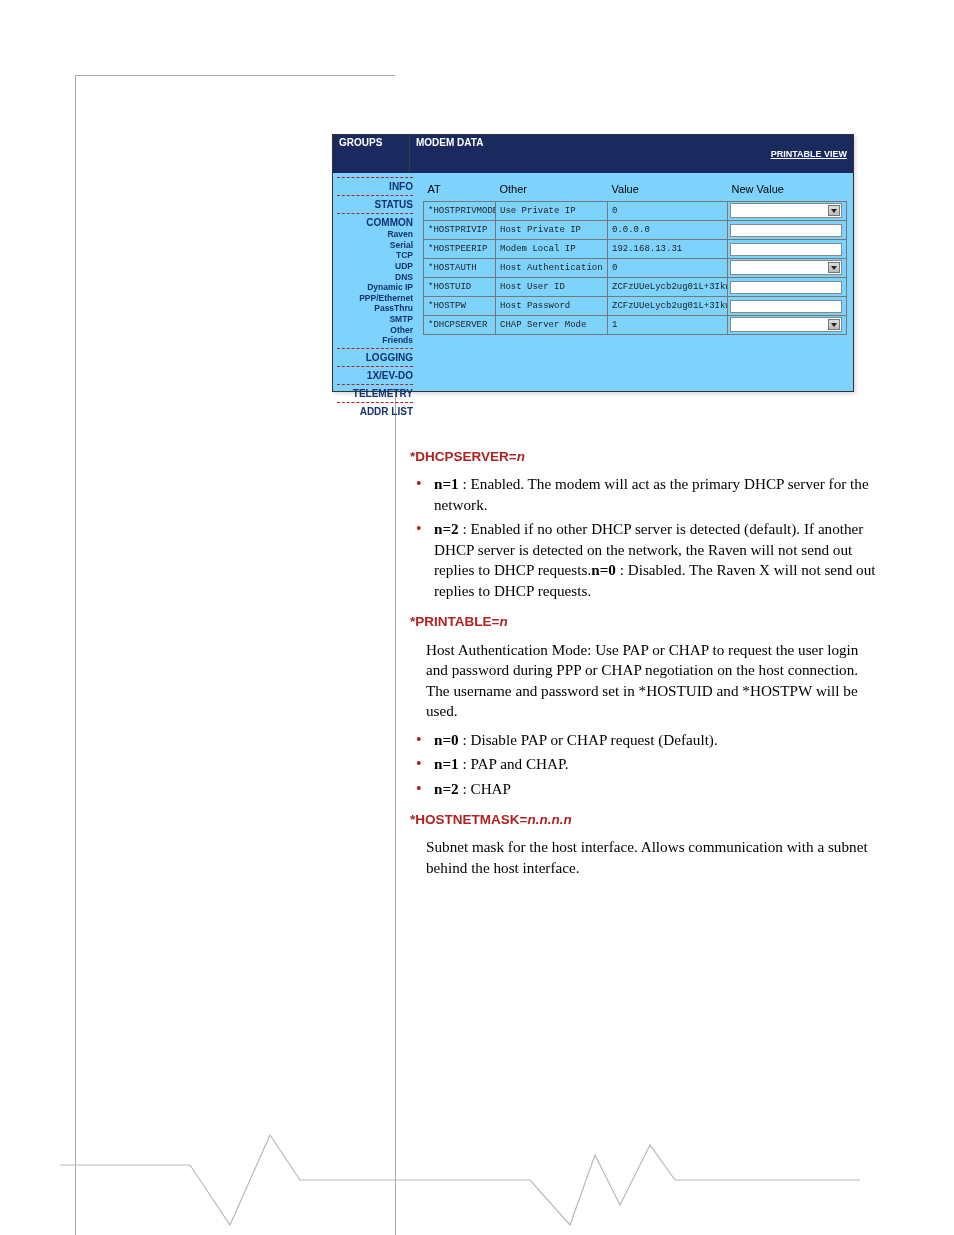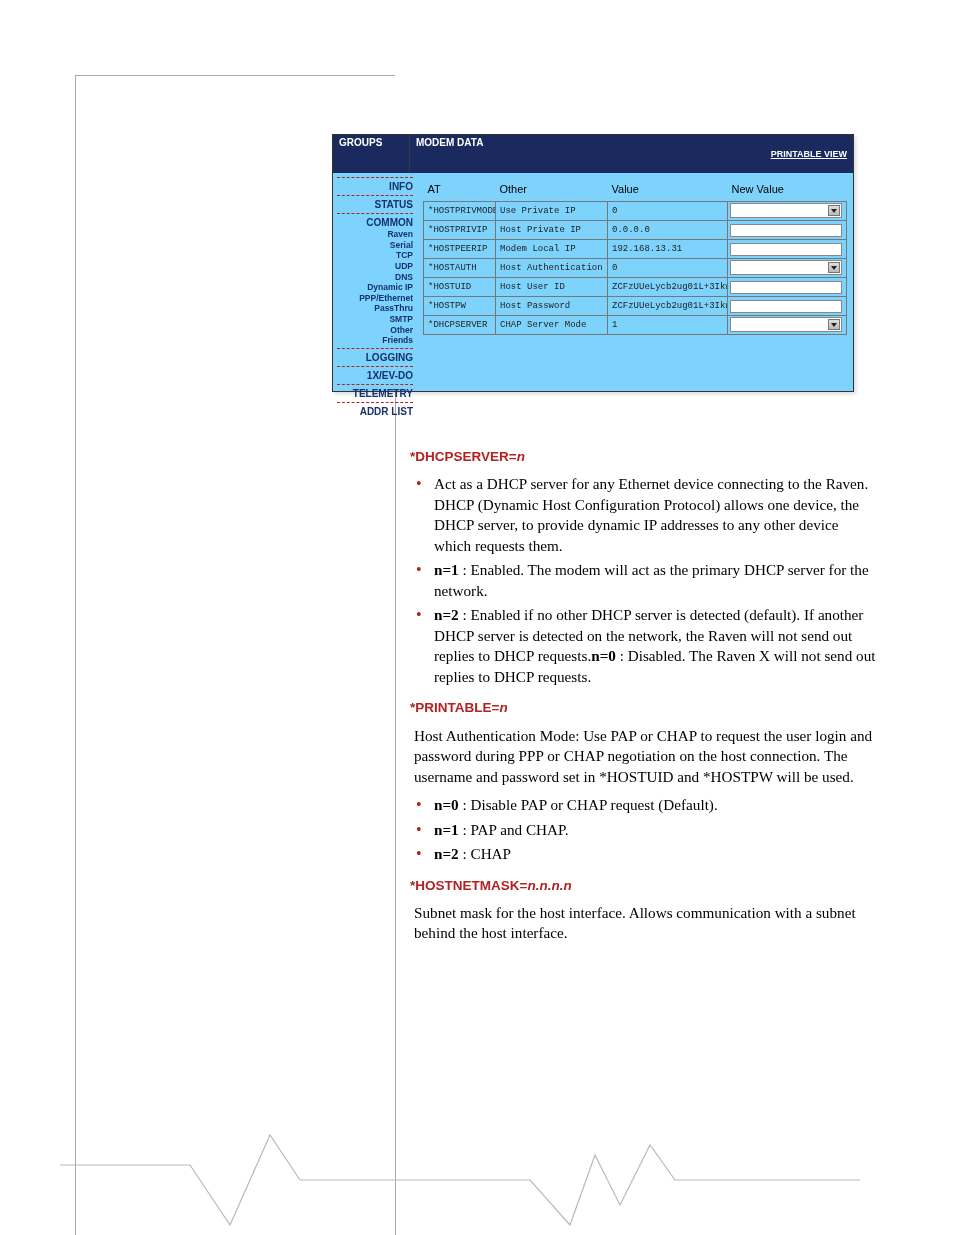--- a/index.html
+++ b/index.html
@@ -134,21 +134,21 @@
     color: #000;
   }
   .cmd-head {
     color: #b22222;
     font-family: Verdana, Arial, sans-serif;
     font-weight: bold;
     font-size: 13.5px;
     margin: 12px 0 8px 0;
   }
   .cmd-head .param { font-style: italic; }
-  .doc-body p { margin: 0 0 8px 4px; }
+  .doc-body p { margin: 0 0 8px 16px; }
   .doc-body ul { margin: 4px 0 12px 0; padding: 0 0 0 22px; list-style: none; }
   .doc-body ul li { position: relative; margin: 4px 0; padding-left: 2px; }
   .doc-body ul li::before {
     content: "•";
     color: #b22222;
     position: absolute;
     left: -16px;
     font-size: 16px;
     line-height: 1;
     top: 2px;
@@ -282,21 +282,20 @@
     </div>
   </div>
 </div>
 
 <div class="doc-body">
 
   <div class="cmd-head">
     <span>*DHCPSERVER=</span><span class="param">n</span>
   </div>
   <ul>
-    <li>Act as a DHCP server for any Ethernet device connecting to the Raven. DHCP (Dynamic Host Configuration Protocol) allows one device, the DHCP server, to provide dynamic IP addresses to any other device which requests them.</li>
     <li><b>n=1</b><span> : Enabled. The modem will act as the primary DHCP server for the network.</span></li>
     <li><b>n=2</b><span> : Enabled if no other DHCP server is detected (default). If another DHCP server is detected on the network, the Raven will not send out replies to DHCP requests.</span><b>n=0</b><span> : Disabled.  The Raven X will not send out replies to DHCP requests.</span></li>
   </ul>
 
   <div class="cmd-head">
     <span>*PRINTABLE=</span><span class="param">n</span>
   </div>
   <p>Host Authentication Mode: Use PAP or CHAP to request the user login and password during PPP or CHAP negotiation on the host connection. The username and password set in *HOSTUID and *HOSTPW will be used.</p>
   <ul>
     <li><b>n=0</b><span> : Disable PAP or CHAP request (Default).</span></li>

